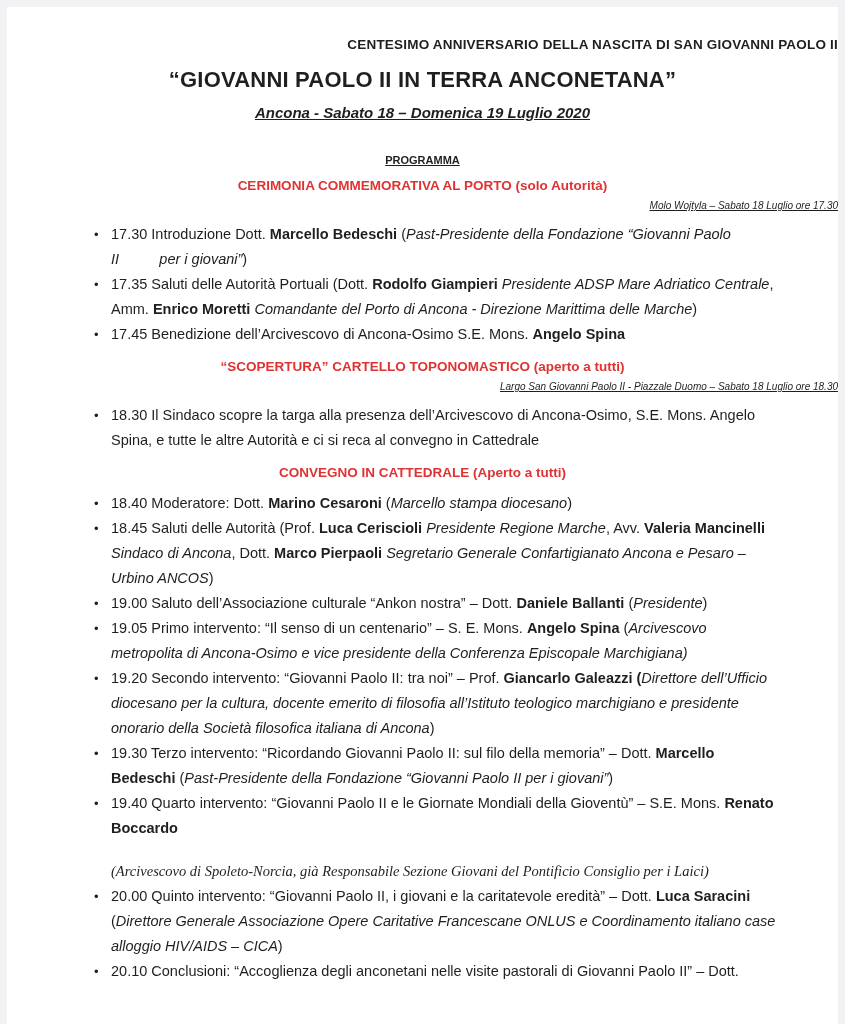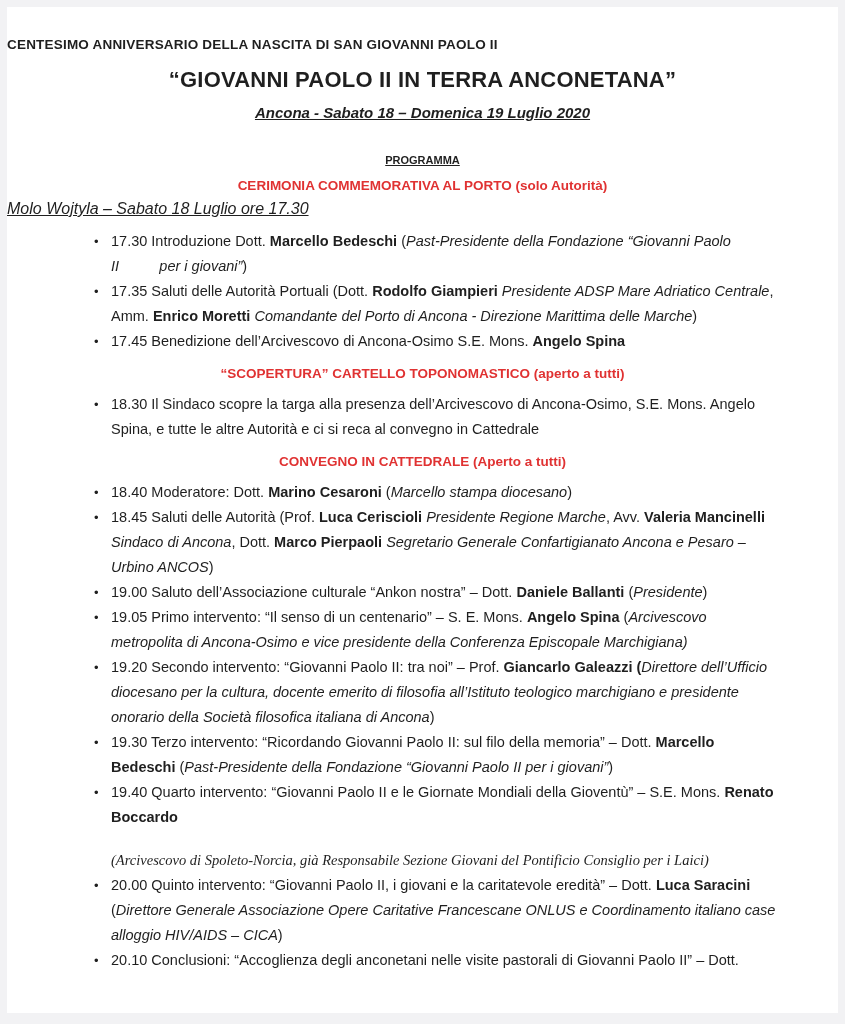--- a/index.html
+++ b/index.html
@@ -3,30 +3,30 @@
 <meta charset="utf-8">
 <style>
   :root { --red:#e03232; --ink:#1f1f1f; }
   html,body { margin:0; padding:0; background:#f2f2f4; }
   .page {
     width:831px; margin:7px auto 13px; background:#fff;
     min-height:1004px; box-sizing:border-box; padding:30px 0 40px;
     font-family:"Liberation Sans","DejaVu Sans",sans-serif;
     color:var(--ink);
   }
-  .kicker { text-align:left; font-weight:bold; font-size:13.5px; letter-spacing:.2px; }
+  .kicker { text-align:right; font-weight:bold; font-size:13.5px; letter-spacing:.2px; }
   .title  { text-align:center; font-weight:bold; font-size:22px; margin:15px 0 11px; letter-spacing:.2px; }
   .dateline { text-align:center; font-weight:bold; font-style:italic; font-size:15px; }
   .program  { text-align:center; font-weight:bold; font-size:11px; margin-top:33px; }
   .u { text-decoration:underline; }
   .section-heading {
     text-align:center; color:var(--red); font-weight:bold;
     font-size:13.5px; margin:12px 0 0;
   }
-  .section-subheading { text-align:left; font-style:italic; font-size:16px; margin:7px 0 0; }
+  .section-subheading { text-align:right; font-style:italic; font-size:10px; margin:7px 0 0; }
   .items { list-style:none; margin:11px 58px 0 85px; padding:0; }
   .item { position:relative; padding-left:19px; font-size:14.5px; line-height:25px; }
   .item .dot { position:absolute; left:2px; font-size:13px; }
   .item.no-bullet { padding-left:19px; }
   .item.gap-before { margin-top:18px;font-family:Liberation Serif, serif; }
   .b { font-weight:bold; }
   .i { font-style:italic; }
 </style>
 </head>
 <body>
@@ -51,20 +51,23 @@
     <ul class="items">
           <li class="item"><span class="dot">•</span><span class="txt"><span>17.30 Introduzione Dott. </span><span class="b">Marcello Bedeschi</span><span> (</span><span class="i">Past-Presidente della Fondazione “Giovanni Paolo II&nbsp;&nbsp;&nbsp;&nbsp;&nbsp;&nbsp;&nbsp;&nbsp;&nbsp;&nbsp;per i giovani”</span><span>)</span></span></li>
           <li class="item"><span class="dot">•</span><span class="txt"><span>17.35 Saluti delle Autorità Portuali (Dott. </span><span class="b">Rodolfo Giampieri </span><span class="i">Presidente ADSP Mare Adriatico Centrale</span><span>, Amm. </span><span class="b">Enrico Moretti </span><span class="i">Comandante del Porto di Ancona - Direzione Marittima delle Marche</span><span>)</span></span></li>
           <li class="item"><span class="dot">•</span><span class="txt"><span>17.45 Benedizione dell’Arcivescovo di Ancona-Osimo S.E. Mons. </span><span class="b">Angelo Spina</span></span></li>
         </ul>
 
   </section>
 
   <section class="section">
     <h2 class="section-heading">“SCOPERTURA” CARTELLO TOPONOMASTICO (aperto a tutti)</h2>
+    <div class="section-subheading">
+      <span class="u">Largo San Giovanni Paolo II - Piazzale Duomo – Sabato 18 Luglio ore 18.30</span>
+    </div>
     <ul class="items">
           <li class="item"><span class="dot">•</span><span class="txt"><span>18.30 Il Sindaco scopre la targa alla presenza dell’Arcivescovo di Ancona-Osimo, S.E. Mons. Angelo Spina, e tutte le altre Autorità e ci si reca al convegno in Cattedrale</span></span></li>
         </ul>
 
   </section>
 
   <section class="section">
     <h2 class="section-heading">CONVEGNO IN CATTEDRALE (Aperto a tutti)</h2>
 
     <ul class="items">

